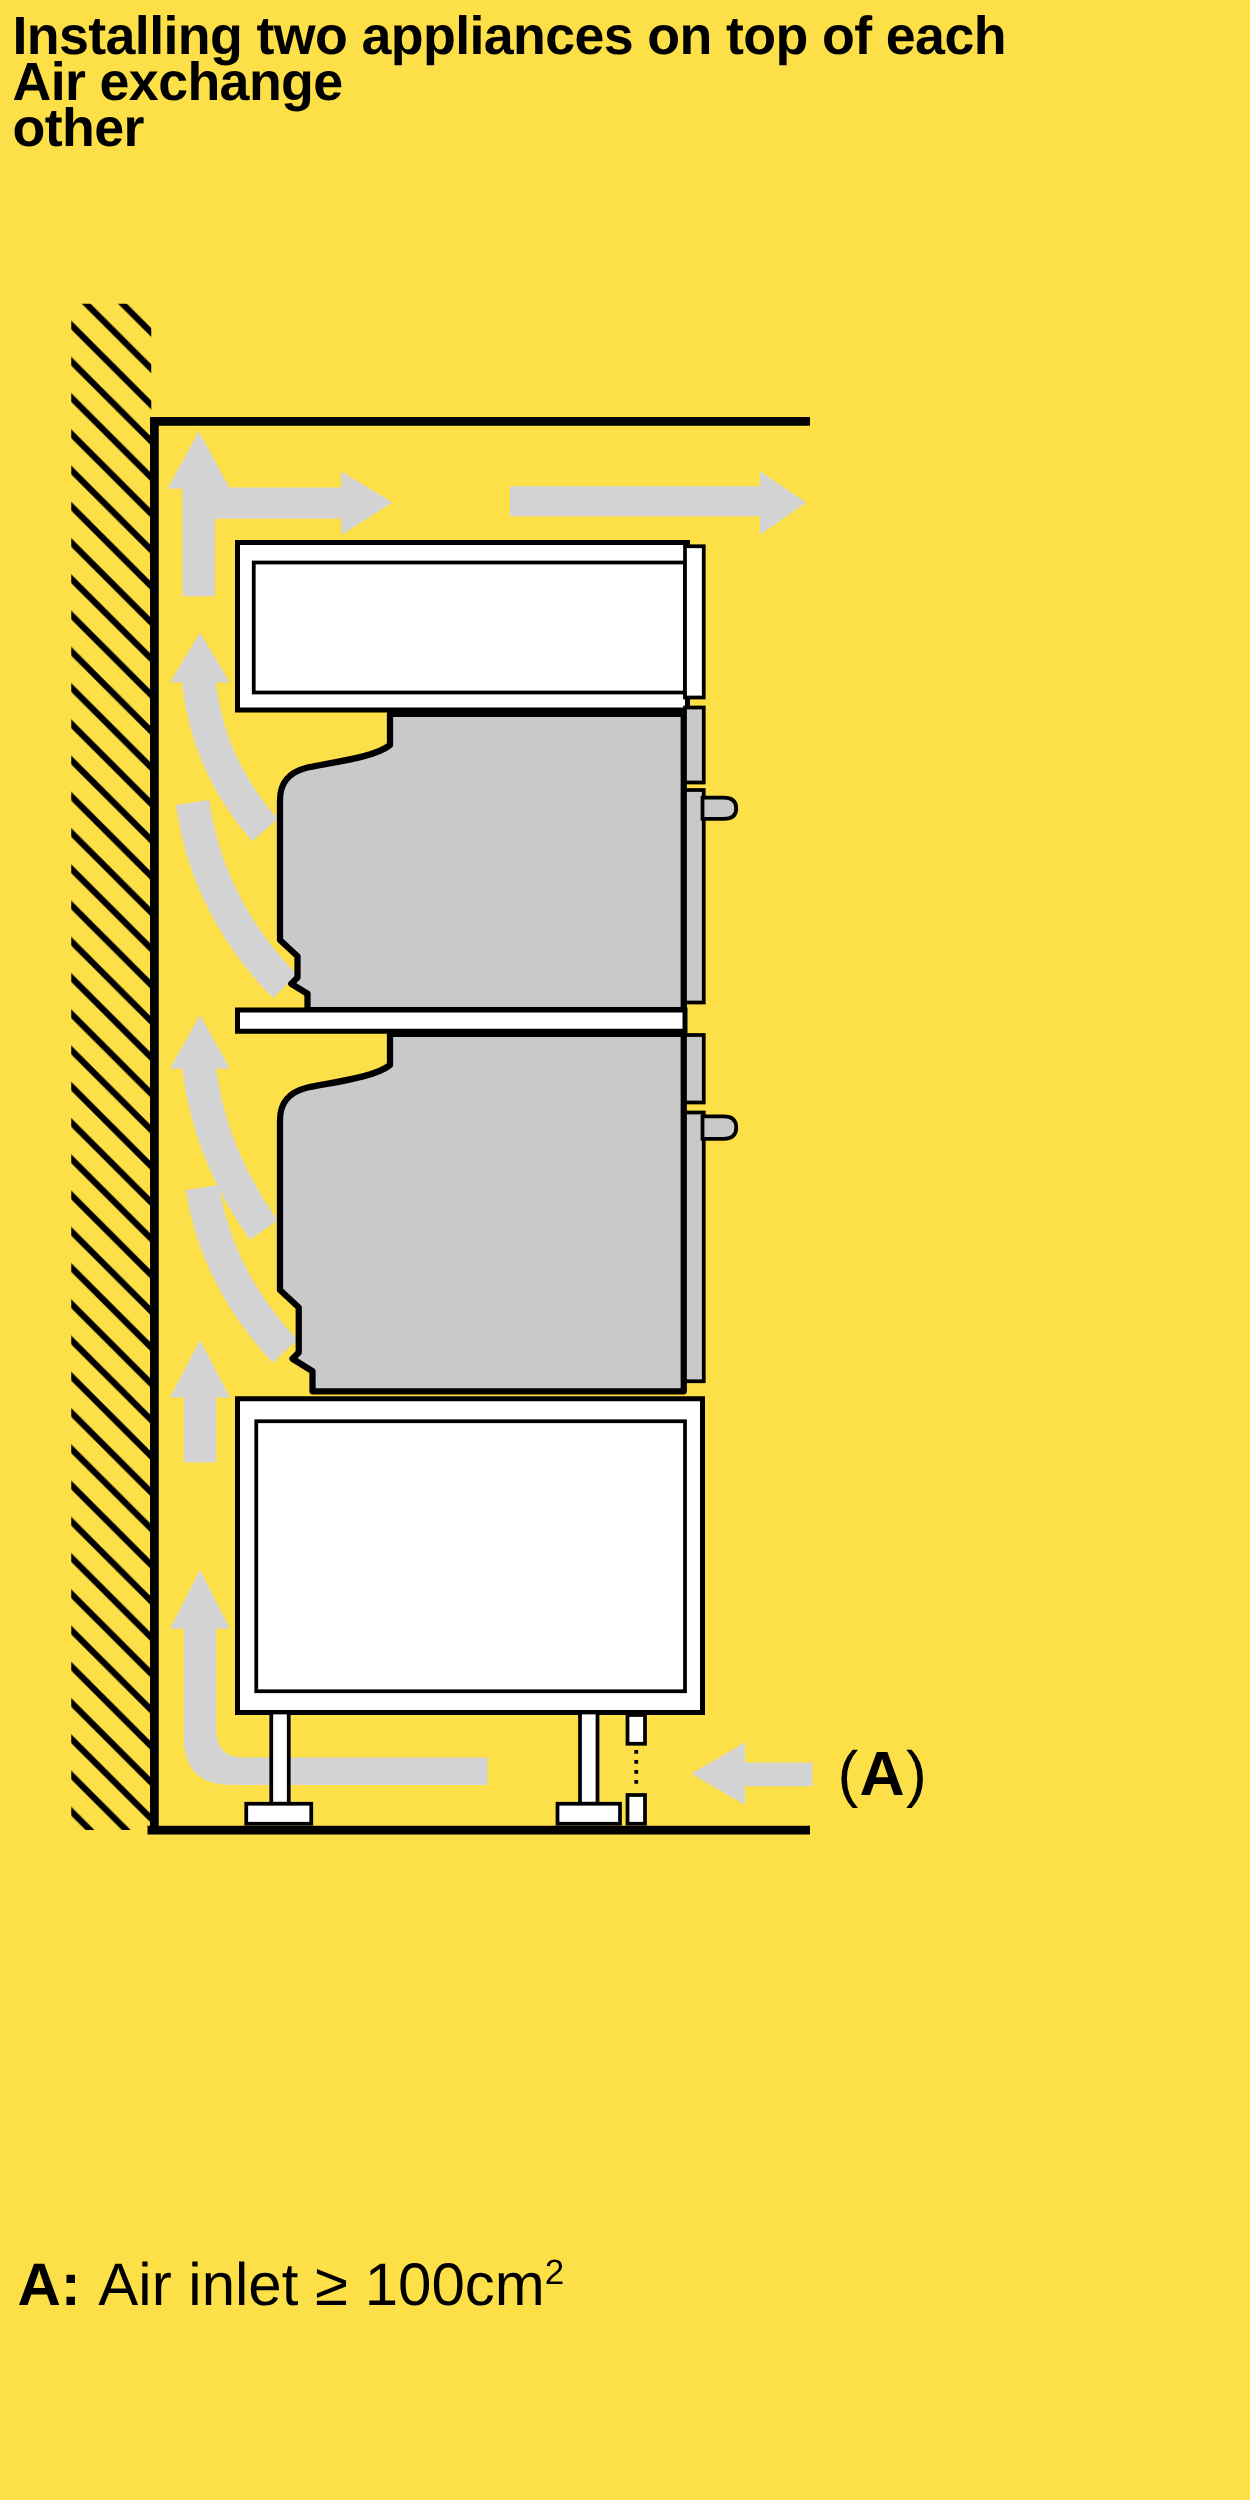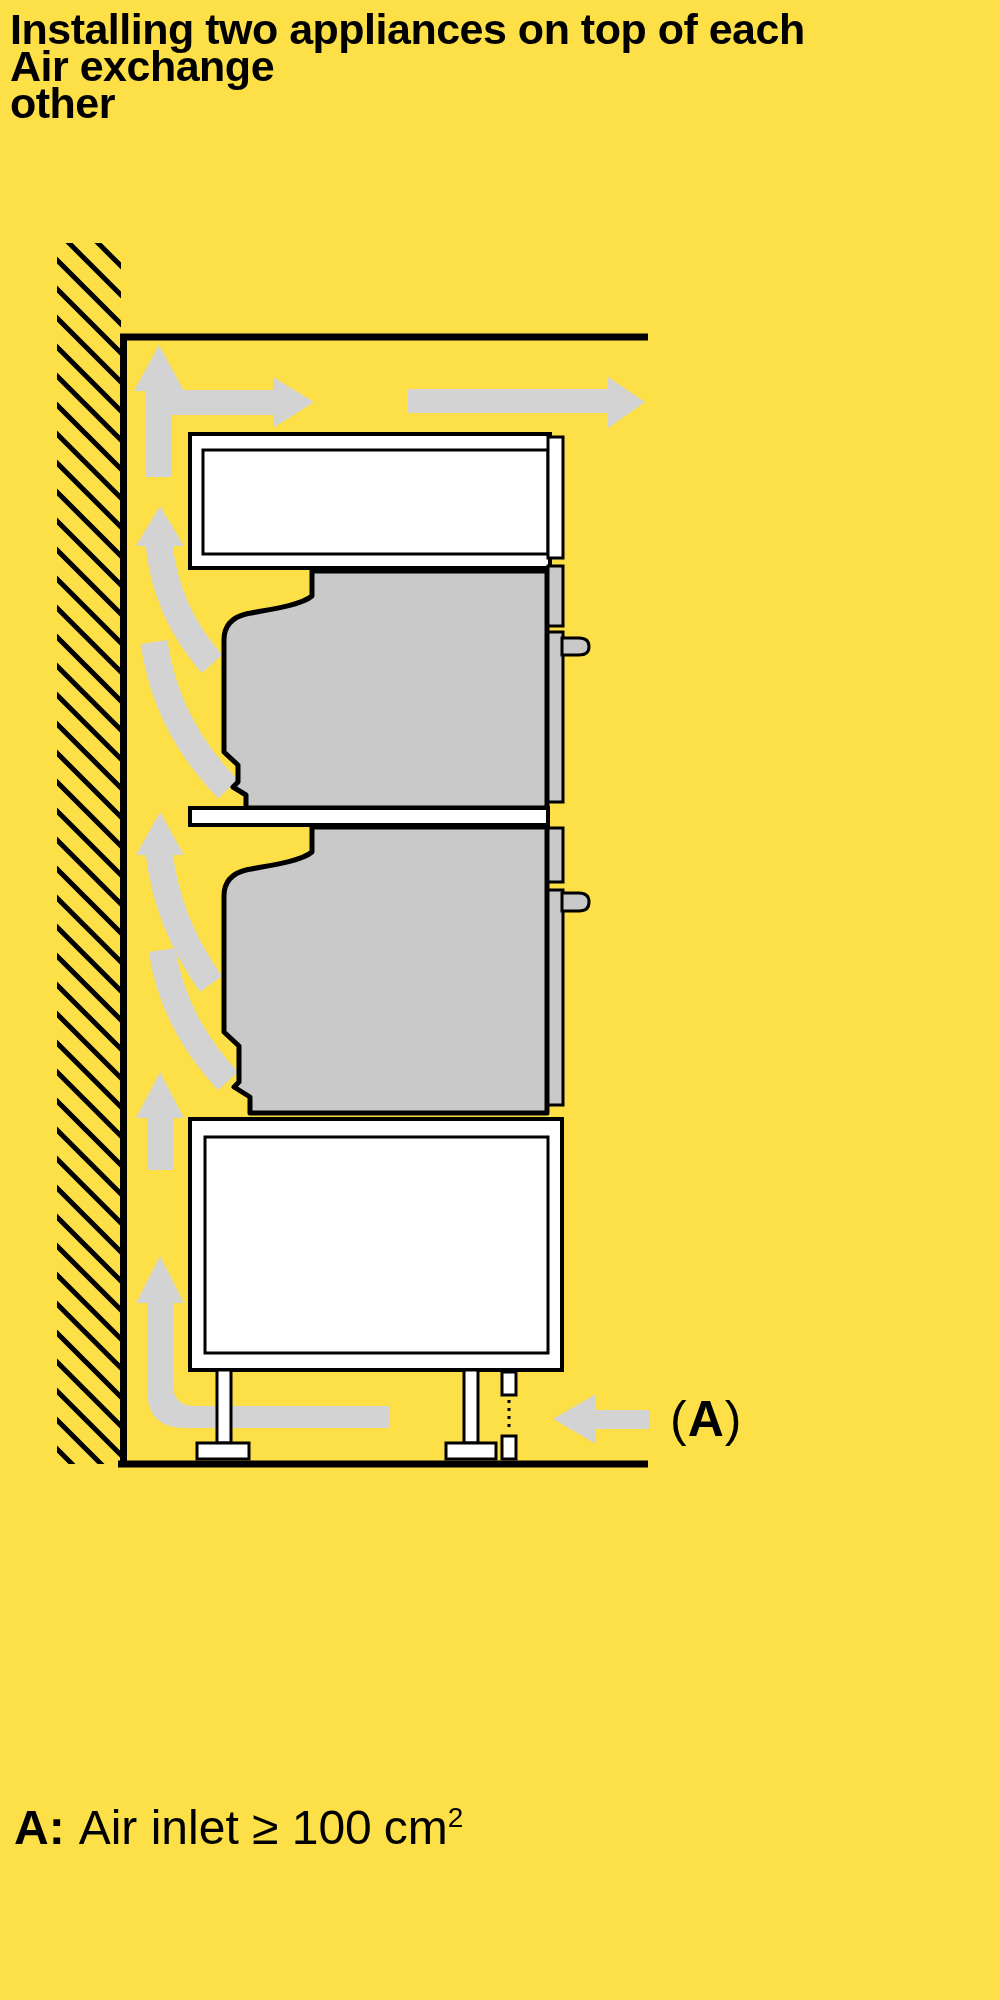--- a/index.html
+++ b/index.html
@@ -7,21 +7,21 @@
         font-family:"Liberation Sans",sans-serif;color:#000;}
   .title{position:absolute;left:10px;top:11px;font-weight:700;font-size:43px;
          line-height:37px;letter-spacing:-0.5px;}
   .title div{white-space:nowrap;}
   .diagram-svg{position:absolute;left:0;top:0;}
   .label-a{position:absolute;left:670px;top:1390px;font-size:50px;line-height:58px;
            letter-spacing:1px;}
   .label-a .bold{font-weight:700;}
   .legend{position:absolute;left:14px;top:1791px;font-size:48px;line-height:54px;}
   .legend .prefix{font-weight:700;margin-right:14px;}
-  .legend .unit{margin-left:12px;}
+  .legend .unit{}
   .legend sup{font-size:28px;}
 </style>
 </head>
 <body>
 
 <div class="page">
 
   <div class="title">
     <div>Installing two appliances on top of each</div>
     <div>Air exchange</div>

